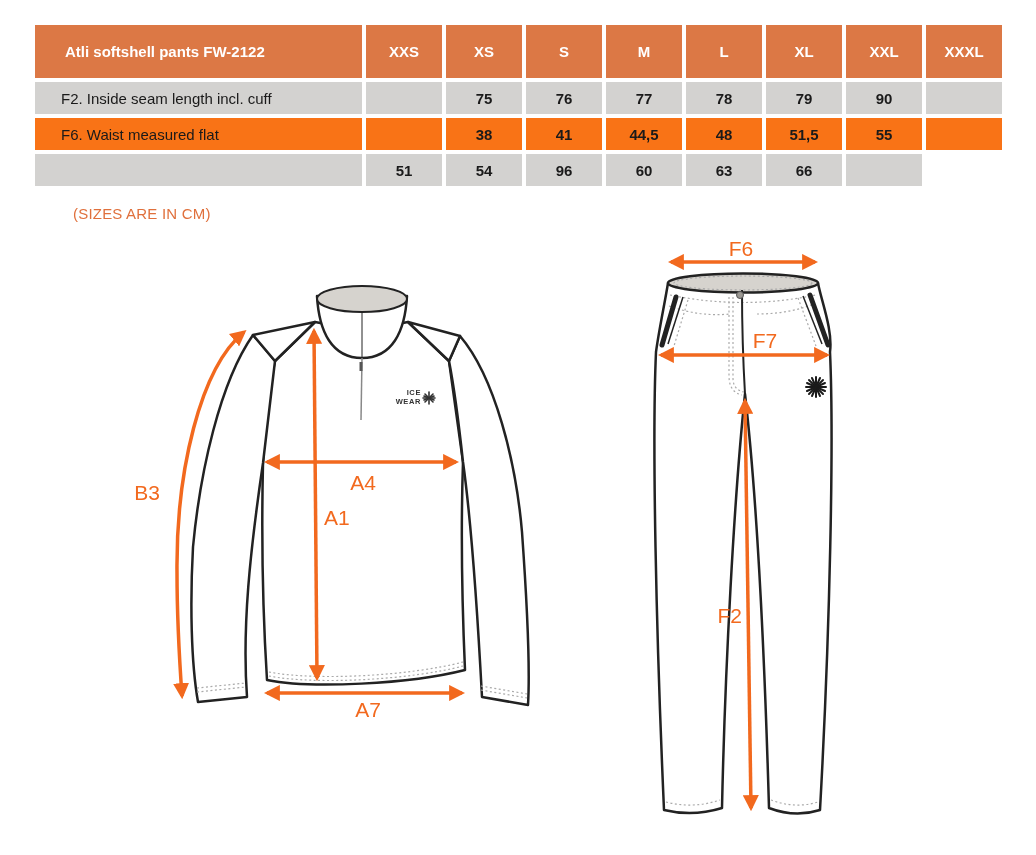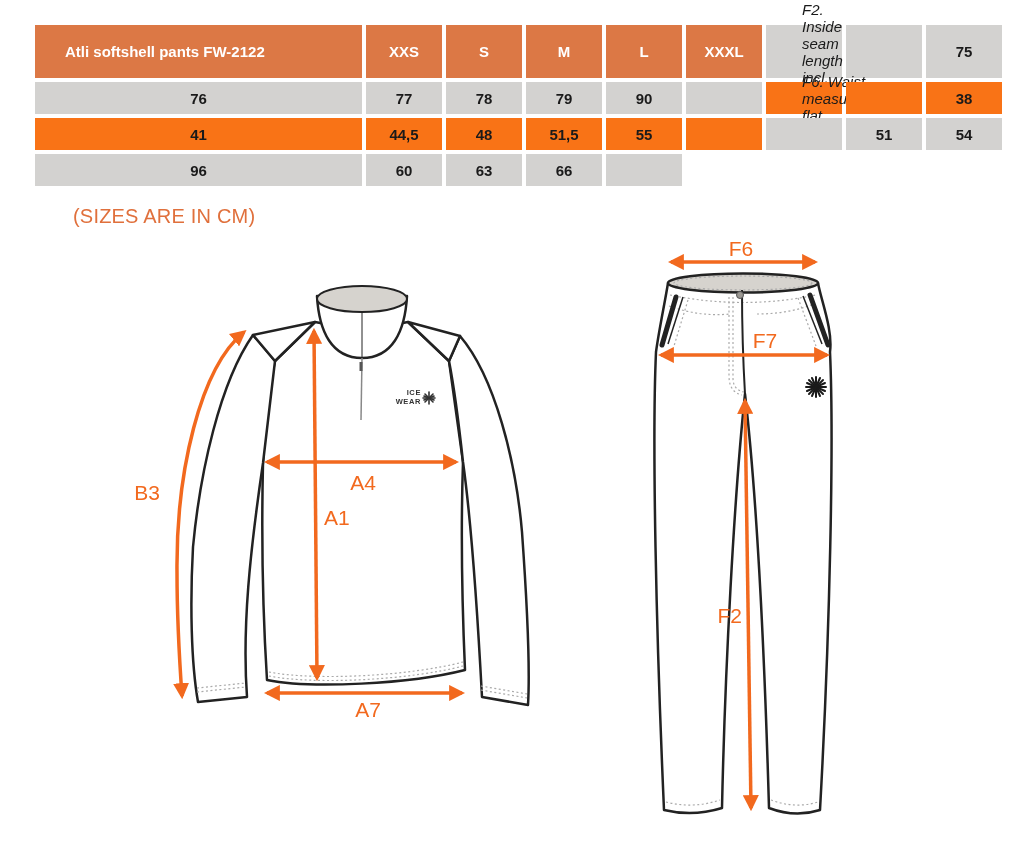--- a/index.html
+++ b/index.html
@@ -6,49 +6,52 @@
   .page{position:relative;width:1036px;height:855px;background:#fff;overflow:hidden;
         font-family:"Liberation Sans",sans-serif;}
   
   .size-table{position:absolute;left:35px;top:25px;display:grid;
               grid-template-columns:327px repeat(8,76px);
               grid-template-rows:53px 32px 32px 32px;gap:4px;}
   .cell{display:flex;align-items:center;font-size:15px;color:#1a1a1a;}
   .th{background:#DC7845;color:#fff;font-weight:bold;}
   .th-title{justify-content:flex-start;padding-left:30px;}
   .th-size{justify-content:center;}
-  .row-label{justify-content:flex-start;padding-left:36px;font-style:italic;}
+  .row-label{justify-content:flex-start;padding-left:26px;}
   .val{justify-content:center;font-weight:bold;}
   .dark{background:#D3D2D0;}
   .light{background:#f97316;}
   
-  .cm-note{position:absolute;left:73px;top:205px;font-size:20px;color:#E0703C;
+  .cm-note{position:absolute;left:73px;top:205px;font-size:15px;color:#E0703C;
            letter-spacing:.2px;}
   
   .shirt-svg{position:absolute;left:120px;top:272px;}
   .pants-svg{position:absolute;left:630px;top:240px;}
   svg text.meas{font-family:"Liberation Sans",sans-serif;font-size:21px;
                 fill:#F2691E;font-weight:500;}
   svg text.logo{font-family:"Liberation Sans",sans-serif;font-weight:bold;fill:#333;}
   .outline{fill:#fff;stroke:#222;stroke-width:2.5;stroke-linejoin:round;}
   .seam{fill:none;stroke:#222;stroke-width:2;}
   .stitch{fill:none;stroke:#aaa;stroke-width:1.2;stroke-dasharray:2 2.5;}
   .arrow{fill:none;stroke:#F2691E;stroke-width:3.5;}
 </style>
 </head>
 <body>
 
 <div class="page">
 
   <div class="size-table">
     <div class="cell th th-title">Atli softshell pants FW-2122</div>
     <div class="cell th th-size">XXS</div>
+    <div class="cell th th-size">XS</div>
     <div class="cell th th-size">S</div>
     <div class="cell th th-size">M</div>
     <div class="cell th th-size">L</div>
+    <div class="cell th th-size">XL</div>
+    <div class="cell th th-size">XXL</div>
     <div class="cell th th-size">XXXL</div>
 
     <div class="cell dark row-label">F2. Inside seam length incl. cuff</div>
     <div class="cell dark val"></div>
     <div class="cell dark val">75</div>
     <div class="cell dark val">76</div>
     <div class="cell dark val">77</div>
     <div class="cell dark val">78</div>
     <div class="cell dark val">79</div>
     <div class="cell dark val">90</div>

